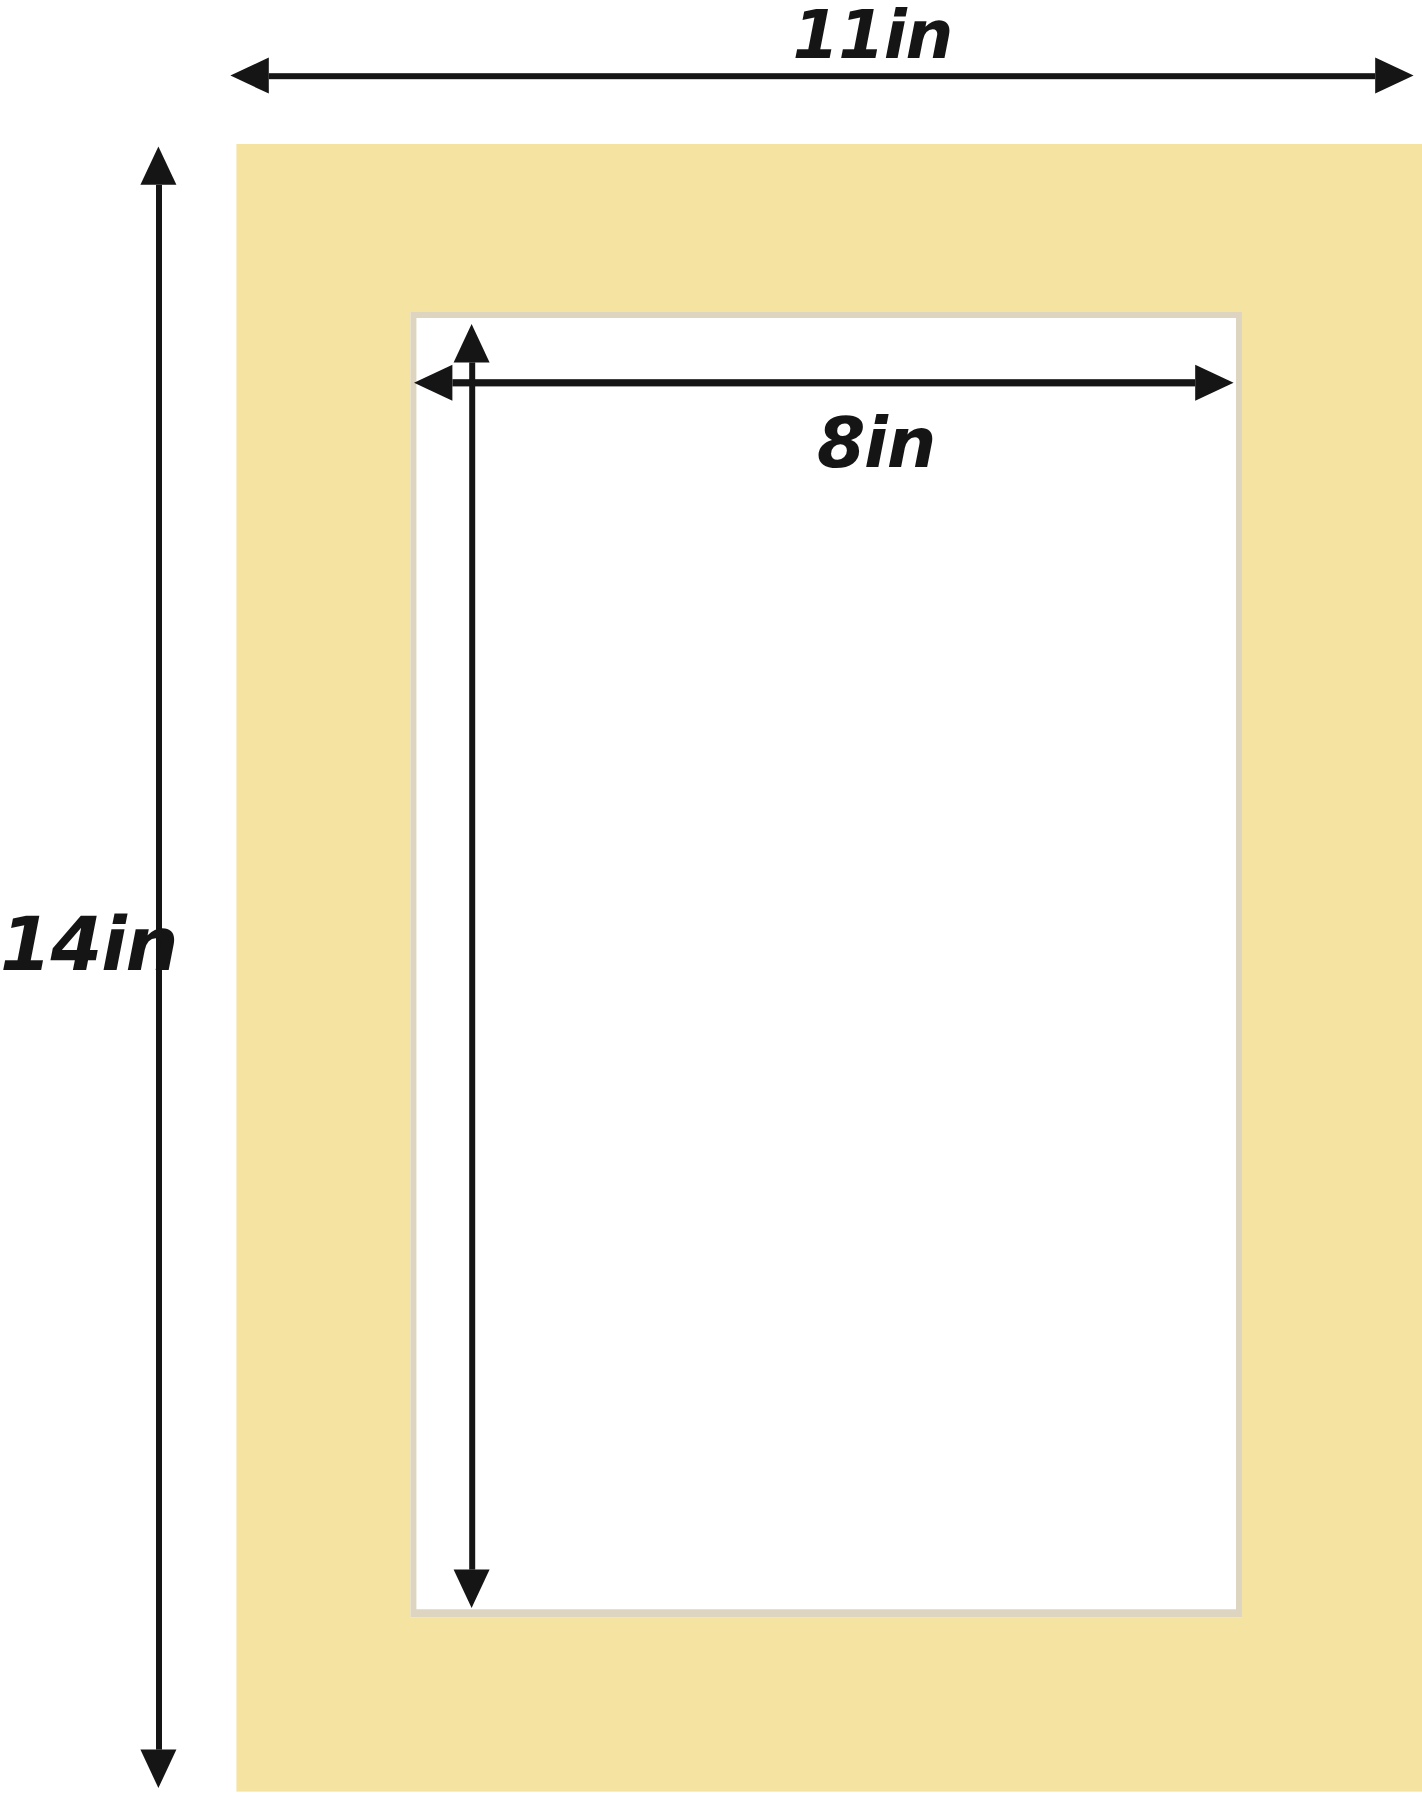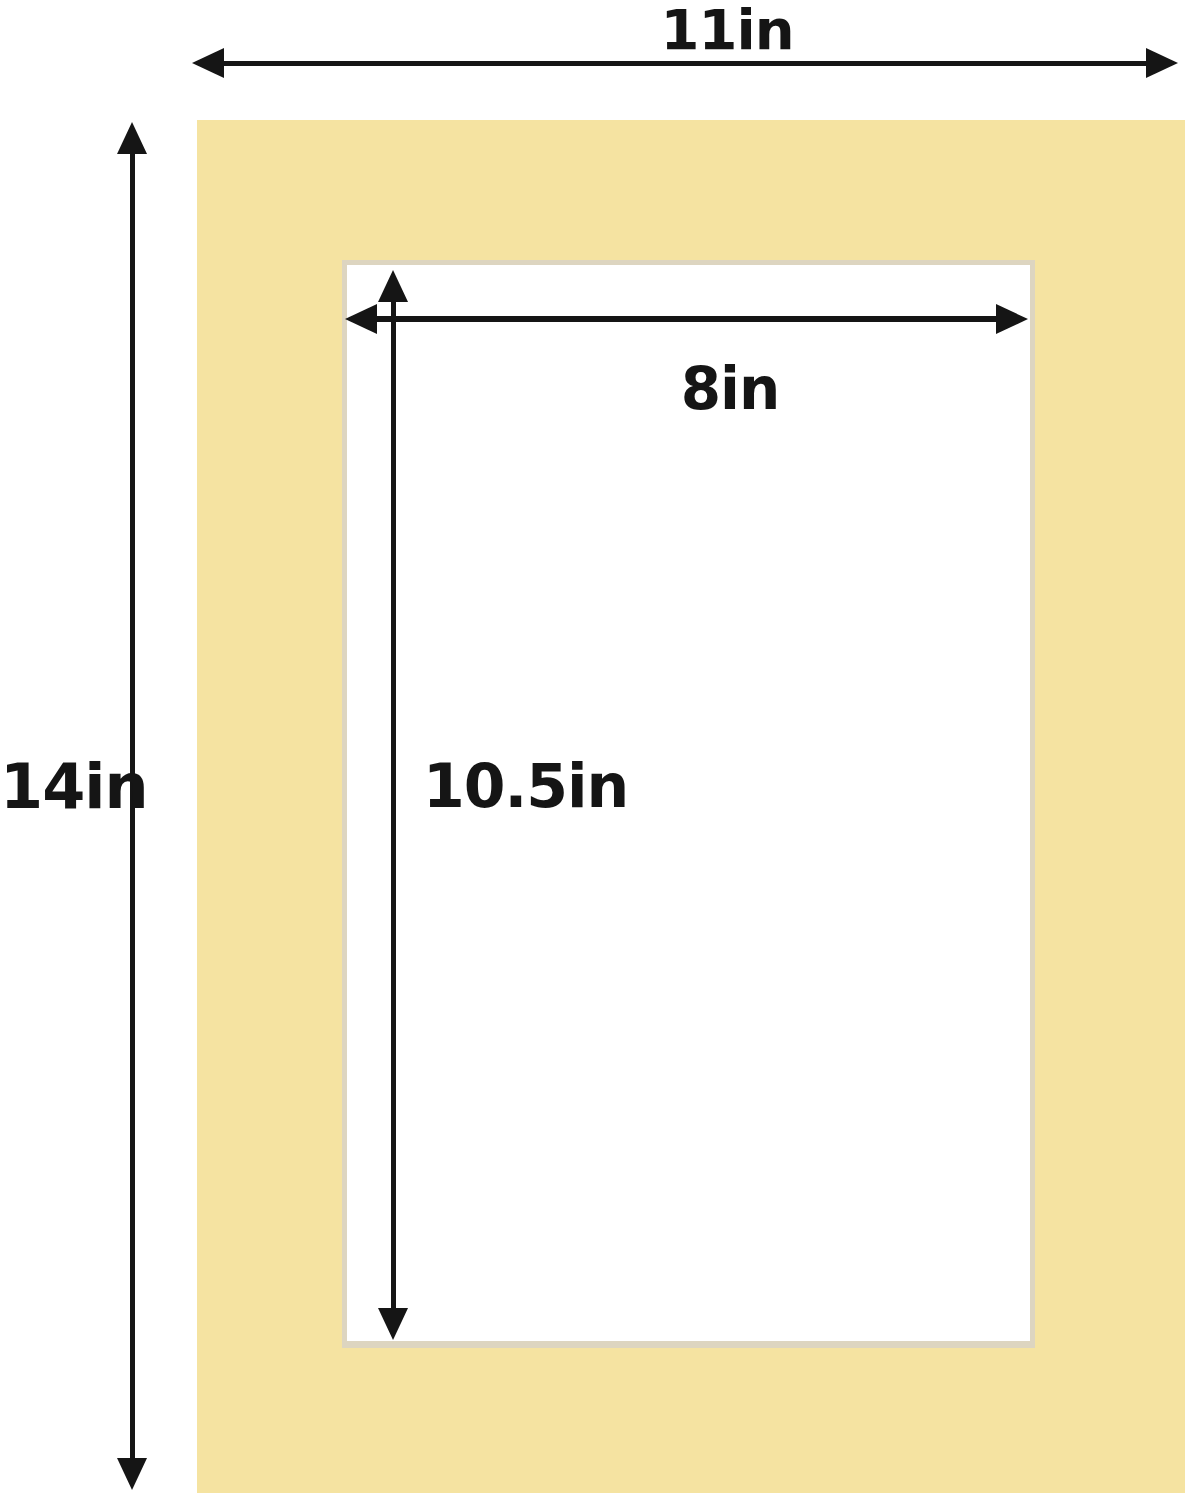--- a/index.html
+++ b/index.html
@@ -10,20 +10,21 @@
   }
   * { margin: 0; padding: 0; box-sizing: border-box; }
   html, body { background: #fff; }
   .canvas {
     position: relative;
     width: 1185px;
     height: 1500px;
     background: var(--background);
     overflow: hidden;
     font-family: "DejaVu Sans", "Liberation Sans", sans-serif;
+    font-style: italic;
   }
 
   
   .mat-board {
     position: absolute;
     left: 197px; top: 120px;
     width: 988px; height: 1373px;
     background: var(--mat);
   }
   .mat-opening {
@@ -62,21 +63,21 @@
   .dim-label {
     position: absolute;
     color: var(--arrow);
     font-weight: bold;
     letter-spacing: -1px;
     line-height: 1;
     white-space: nowrap;
   }
   .label-outer-width  { left: 642px; top: 2px;   width: 170px; font-size: 56px; text-align: center; }
   .label-outer-height { left: 0px;   top: 756px; width: 120px; font-size: 62px; text-align: right; }
-  .label-opening-width  { left: 610px; top: 360px; width: 240px; font-size: 58px; text-align: center; }
+  .label-opening-width  { left: 610px; top: 340px; width: 240px; font-size: 58px; text-align: center; }
   .label-opening-height { left: 423px; top: 756px; font-size: 60px; text-align: left; }
 </style>
 </head>
 <body>
 
 <div class="canvas">
 
   <div class="mat-board">
     <div class="mat-opening"></div>
   </div>
@@ -100,15 +101,14 @@
     <span class="shaft"></span>
     <span class="head right"></span>
   </div>
   <div class="dim-label label-opening-width">8in</div>
 
   <div class="v-arrow" style="left:378px; top:270px; height:1070px;">
     <span class="head up"></span>
     <span class="shaft"></span>
     <span class="head down"></span>
   </div>
-  <div class="dim-label label-opening-height">10.5in</div>
 
 </div>
 
 </body></html>

